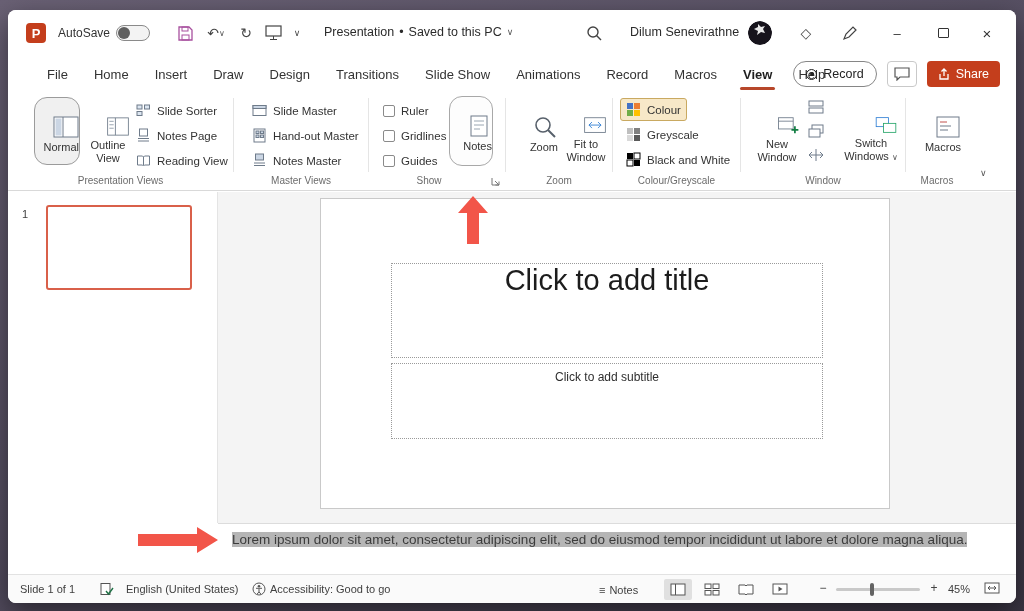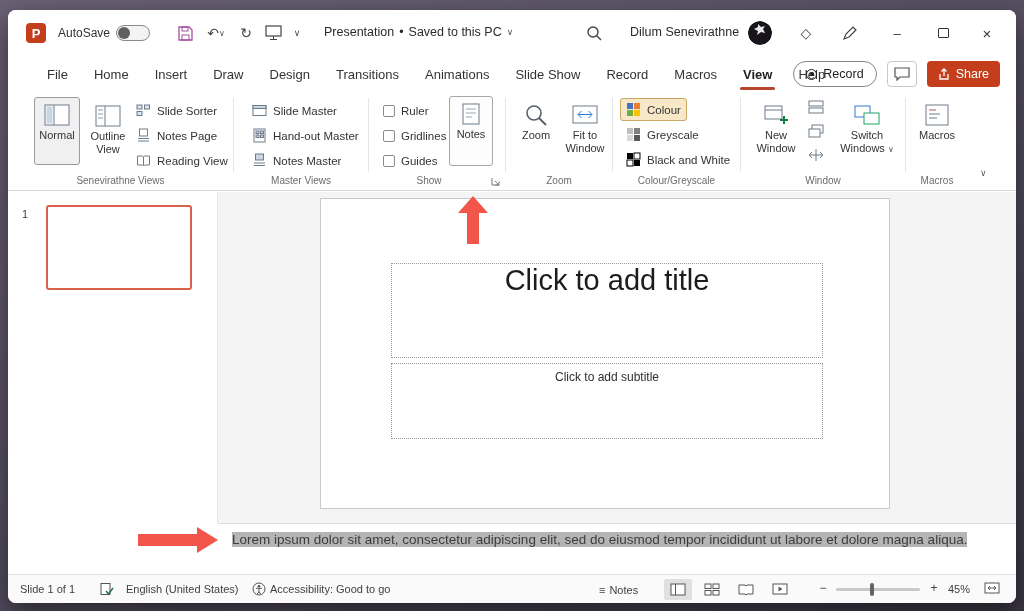--- a/index.html
+++ b/index.html
@@ -32,21 +32,21 @@
 .tabrow-right{position:absolute;right:16px;top:5px;display:flex;gap:10px;align-items:center}
 .record-pill{display:flex;align-items:center;gap:6px;border:1px solid #868686;border-radius:13px;height:26px;padding:0 12px;font-size:12.5px;color:#222}
 .rec-dot{width:11px;height:11px;border:1.5px solid #222;border-radius:50%;display:flex;align-items:center;justify-content:center}
 .rec-dot::after{content:"";width:4px;height:4px;background:#222;border-radius:50%}
 .comment-btn{width:30px;height:26px;border:1px solid #c9c9c9;border-radius:4px;display:flex;align-items:center;justify-content:center}
 .share-btn{display:flex;align-items:center;gap:6px;background:#C43E1C;color:#fff;border-radius:4px;height:26px;padding:0 11px;font-size:12.5px}
 
 .ribbon{position:absolute;top:82px;left:0;right:0;height:99px;background:#fff;border-bottom:1px solid #D9D9D9}
 .rsep{position:absolute;top:6px;height:74px;width:1px;background:#E5E5E5}
 .glabel{position:absolute;bottom:4px;font-size:10px;color:#6b6b6b;text-align:center}
-.bigbtn{position:absolute;display:flex;flex-direction:column;align-items:center;padding-top:6px;gap:3px;border-radius:3px;border:1px solid transparent}
+.bigbtn{position:absolute;display:flex;flex-direction:column;align-items:flex-end;padding-top:18px;gap:3px;border-radius:13px;border:1px solid transparent}
 .bigbtn .lbl{font-size:11px;line-height:13px;color:#333;text-align:center}
 .chev{font-size:8px;color:#555}
 .rowbtn{position:absolute;display:flex;align-items:center;gap:6px;height:23px;padding:0 5px;border-radius:3px;border:1px solid transparent}
 .rowbtn .lbl{font-size:11.5px;color:#333;white-space:nowrap}
 .cbrow{position:absolute;display:flex;align-items:center;gap:6px;height:20px;cursor:pointer}
 .cb{width:12px;height:12px;border:1px solid #8a8a8a;background:#fff;border-radius:2px}
 .cbl{font-size:11.5px;color:#333}
 .sel-box{border-color:#9b9b9b;background:#F0F0F0}
 .notes-box{border-color:#a8a8a8;background:#FDFDFD}
 .warm{background:#F7E8C8;border-color:#C9A961}
@@ -153,22 +153,22 @@
     </div>
 
     <div class="tabrow">
       <div class="tabs">
         <button class="tab">File</button>
         <button class="tab">Home</button>
         <button class="tab">Insert</button>
         <button class="tab">Draw</button>
         <button class="tab">Design</button>
         <button class="tab">Transitions</button>
+        <button class="tab">Slide Show</button>
         <button class="tab">Animations</button>
-        <button class="tab">Slide Show</button>
         <button class="tab">Record</button>
         <button class="tab">Macros</button>
         <button class="tab sel">View</button>
         <button class="tab">Help</button>
       </div>
       <div class="tabrow-right">
         <button class="record-pill">
           <span class="rec-dot"></span>
           <span>Record</span>
         </button>
@@ -225,21 +225,21 @@
           </svg>
         <span class="lbl">Notes Page</span>
       </button>
       <button class="rowbtn" style="left:122px;top:57px">
         <svg class="si" viewBox="0 0 15 15">
             <path d="M1.5 3h5l1 1 1-1h5v9h-5l-1 1-1-1h-5z" fill="#fff" stroke="#6E7B8A"></path>
             <line x1="7.5" y1="4" x2="7.5" y2="12" stroke="#6E7B8A"></line>
           </svg>
         <span class="lbl">Reading View</span>
       </button>
-      <div class="glabel" style="left:0;width:225px">Senevirathne Views</div>
+      <div class="glabel" style="left:0;width:225px">Presentation Views</div>
       <div class="rsep" style="left:225px"></div>
 
       <button class="rowbtn" style="left:238px;top:7px">
         <svg class="si" viewBox="0 0 15 15">
             <rect x="1" y="2.5" width="13" height="10" fill="#fff" stroke="#6E7B8A"></rect>
             <rect x="1" y="2.5" width="13" height="3" fill="#CBD6E4" stroke="#6E7B8A"></rect>
           </svg>
         <span class="lbl">Slide Master</span>
       </button>
       <button class="rowbtn" style="left:238px;top:32px">

